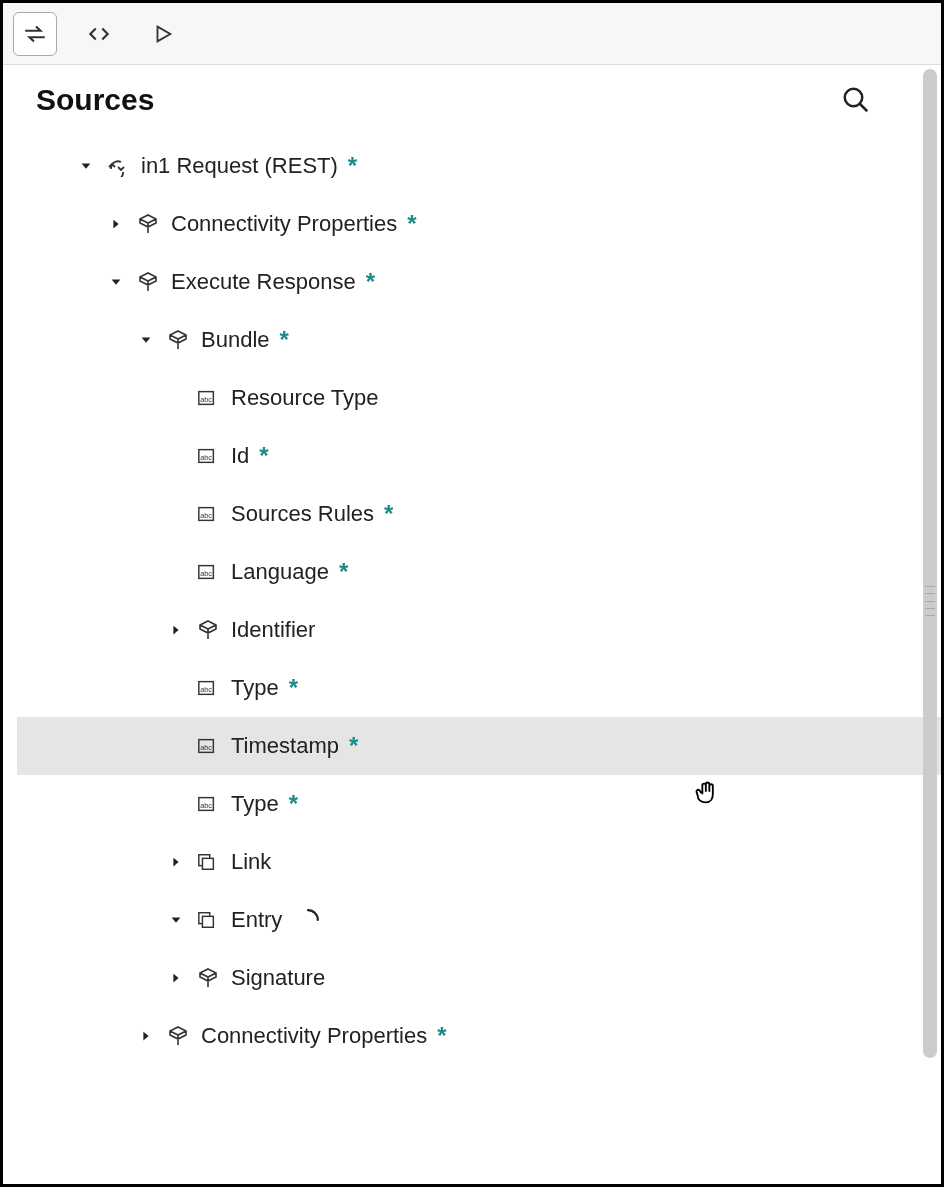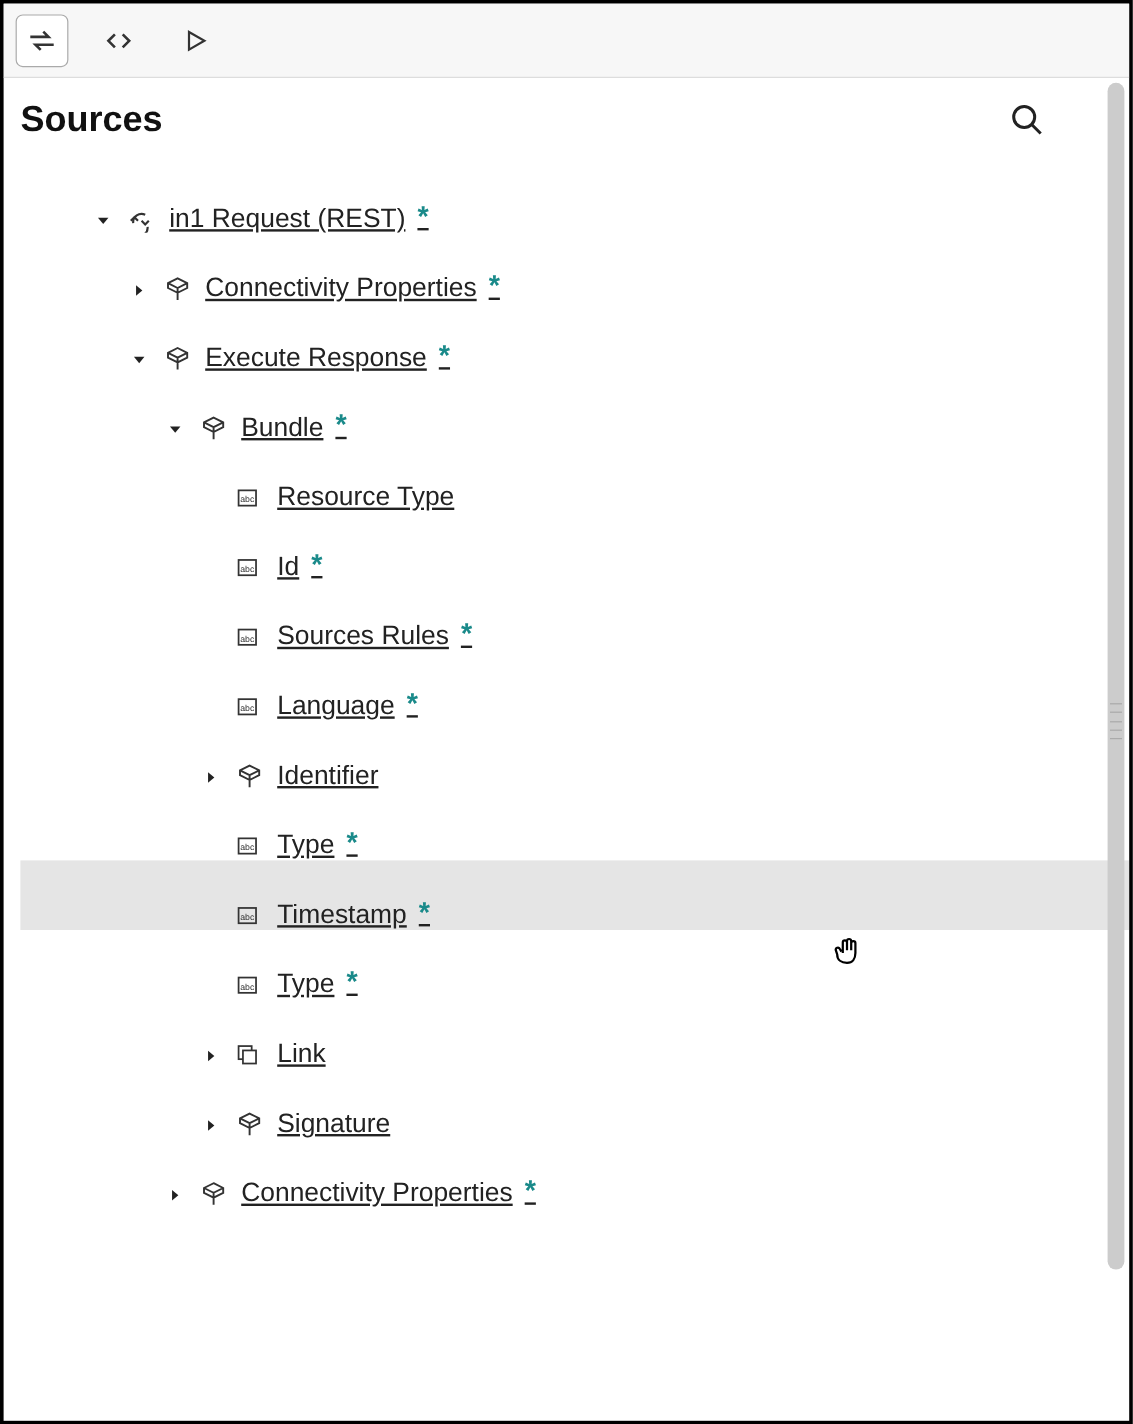--- a/index.html
+++ b/index.html
@@ -49,32 +49,32 @@
     display: flex;
     justify-content: space-between;
     align-items: center;
     padding-right: 70px;
     margin-bottom: 20px;
   }
   .header-title {
     font-size: 30px;
     font-weight: 700;
     color: #111;
+    margin-left: 19px;
   }
   .search-icon-btn {
     cursor: pointer;
     color: #222;
   }
   .tree { font-size: 22px; color: #222; }
   .tree-row {
     display: flex;
-    align-items: flex-end;
+    align-items: center;
     height: 58px;
     position: relative;
-    text-decoration: underline;
   }
   .tree-row.highlight {
     background: #e5e5e5;
   }
   .row-indent { flex-shrink: 0; }
   .toggle {
     width: 22px;
     height: 22px;
     display: flex;
     align-items: center;
@@ -338,20 +338,39 @@
             <svg width="14" height="14" viewBox="0 0 16 16">
               <use href="#ic-caret-right"></use>
             </svg>
           </div>
           <div class="type-icon">
             <svg width="20" height="20" viewBox="0 0 22 22">
               <use href="#ic-array"></use>
             </svg>
           </div>
           <span class="label">Link</span>
+        </div>
+        <div class="tree-row">
+          <div class="row-indent" style="width: 148px;"></div>
+          <div class="toggle">
+            <svg width="14" height="14" viewBox="0 0 16 16">
+              <use href="#ic-caret-down"></use>
+            </svg>
+          </div>
+          <div class="type-icon">
+            <svg width="20" height="20" viewBox="0 0 22 22">
+              <use href="#ic-array"></use>
+            </svg>
+          </div>
+          <span class="label">Entry</span>
+          <span class="spinner">
+            <svg width="24" height="24" viewBox="0 0 22 22">
+              <use href="#ic-spinner"></use>
+            </svg>
+          </span>
         </div>
         <div class="tree-row">
           <div class="row-indent" style="width: 148px;"></div>
           <div class="toggle">
             <svg width="14" height="14" viewBox="0 0 16 16">
               <use href="#ic-caret-right"></use>
             </svg>
           </div>
           <div class="type-icon">
             <svg width="22" height="22" viewBox="0 0 22 22">

